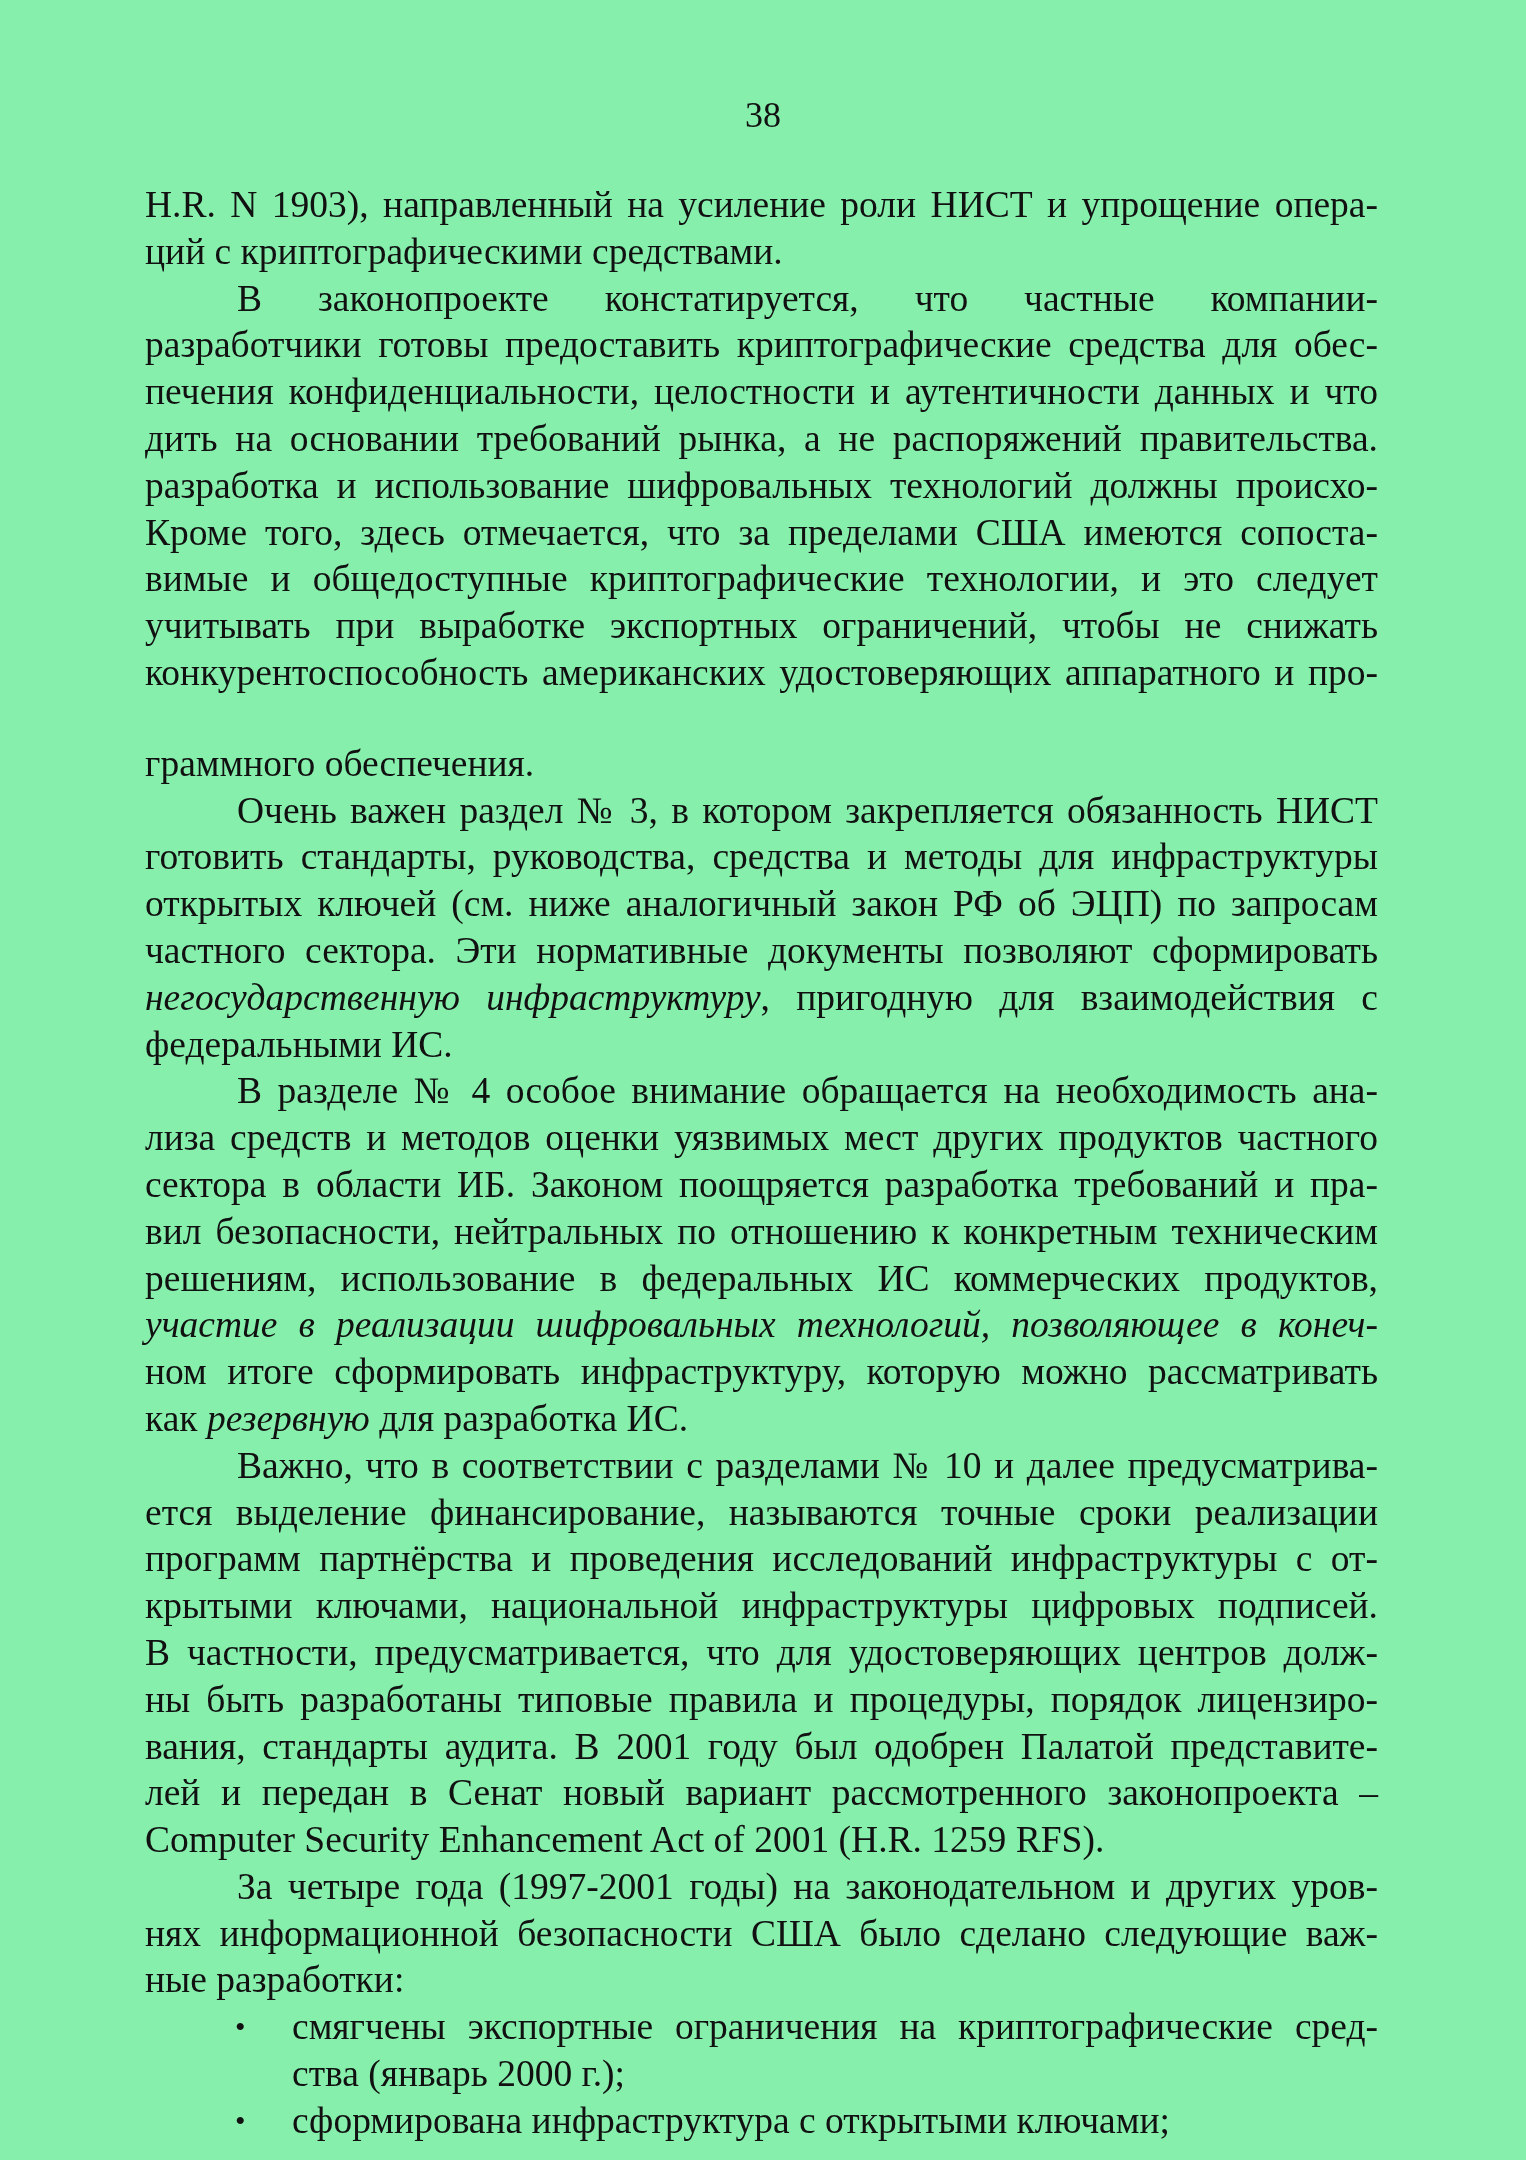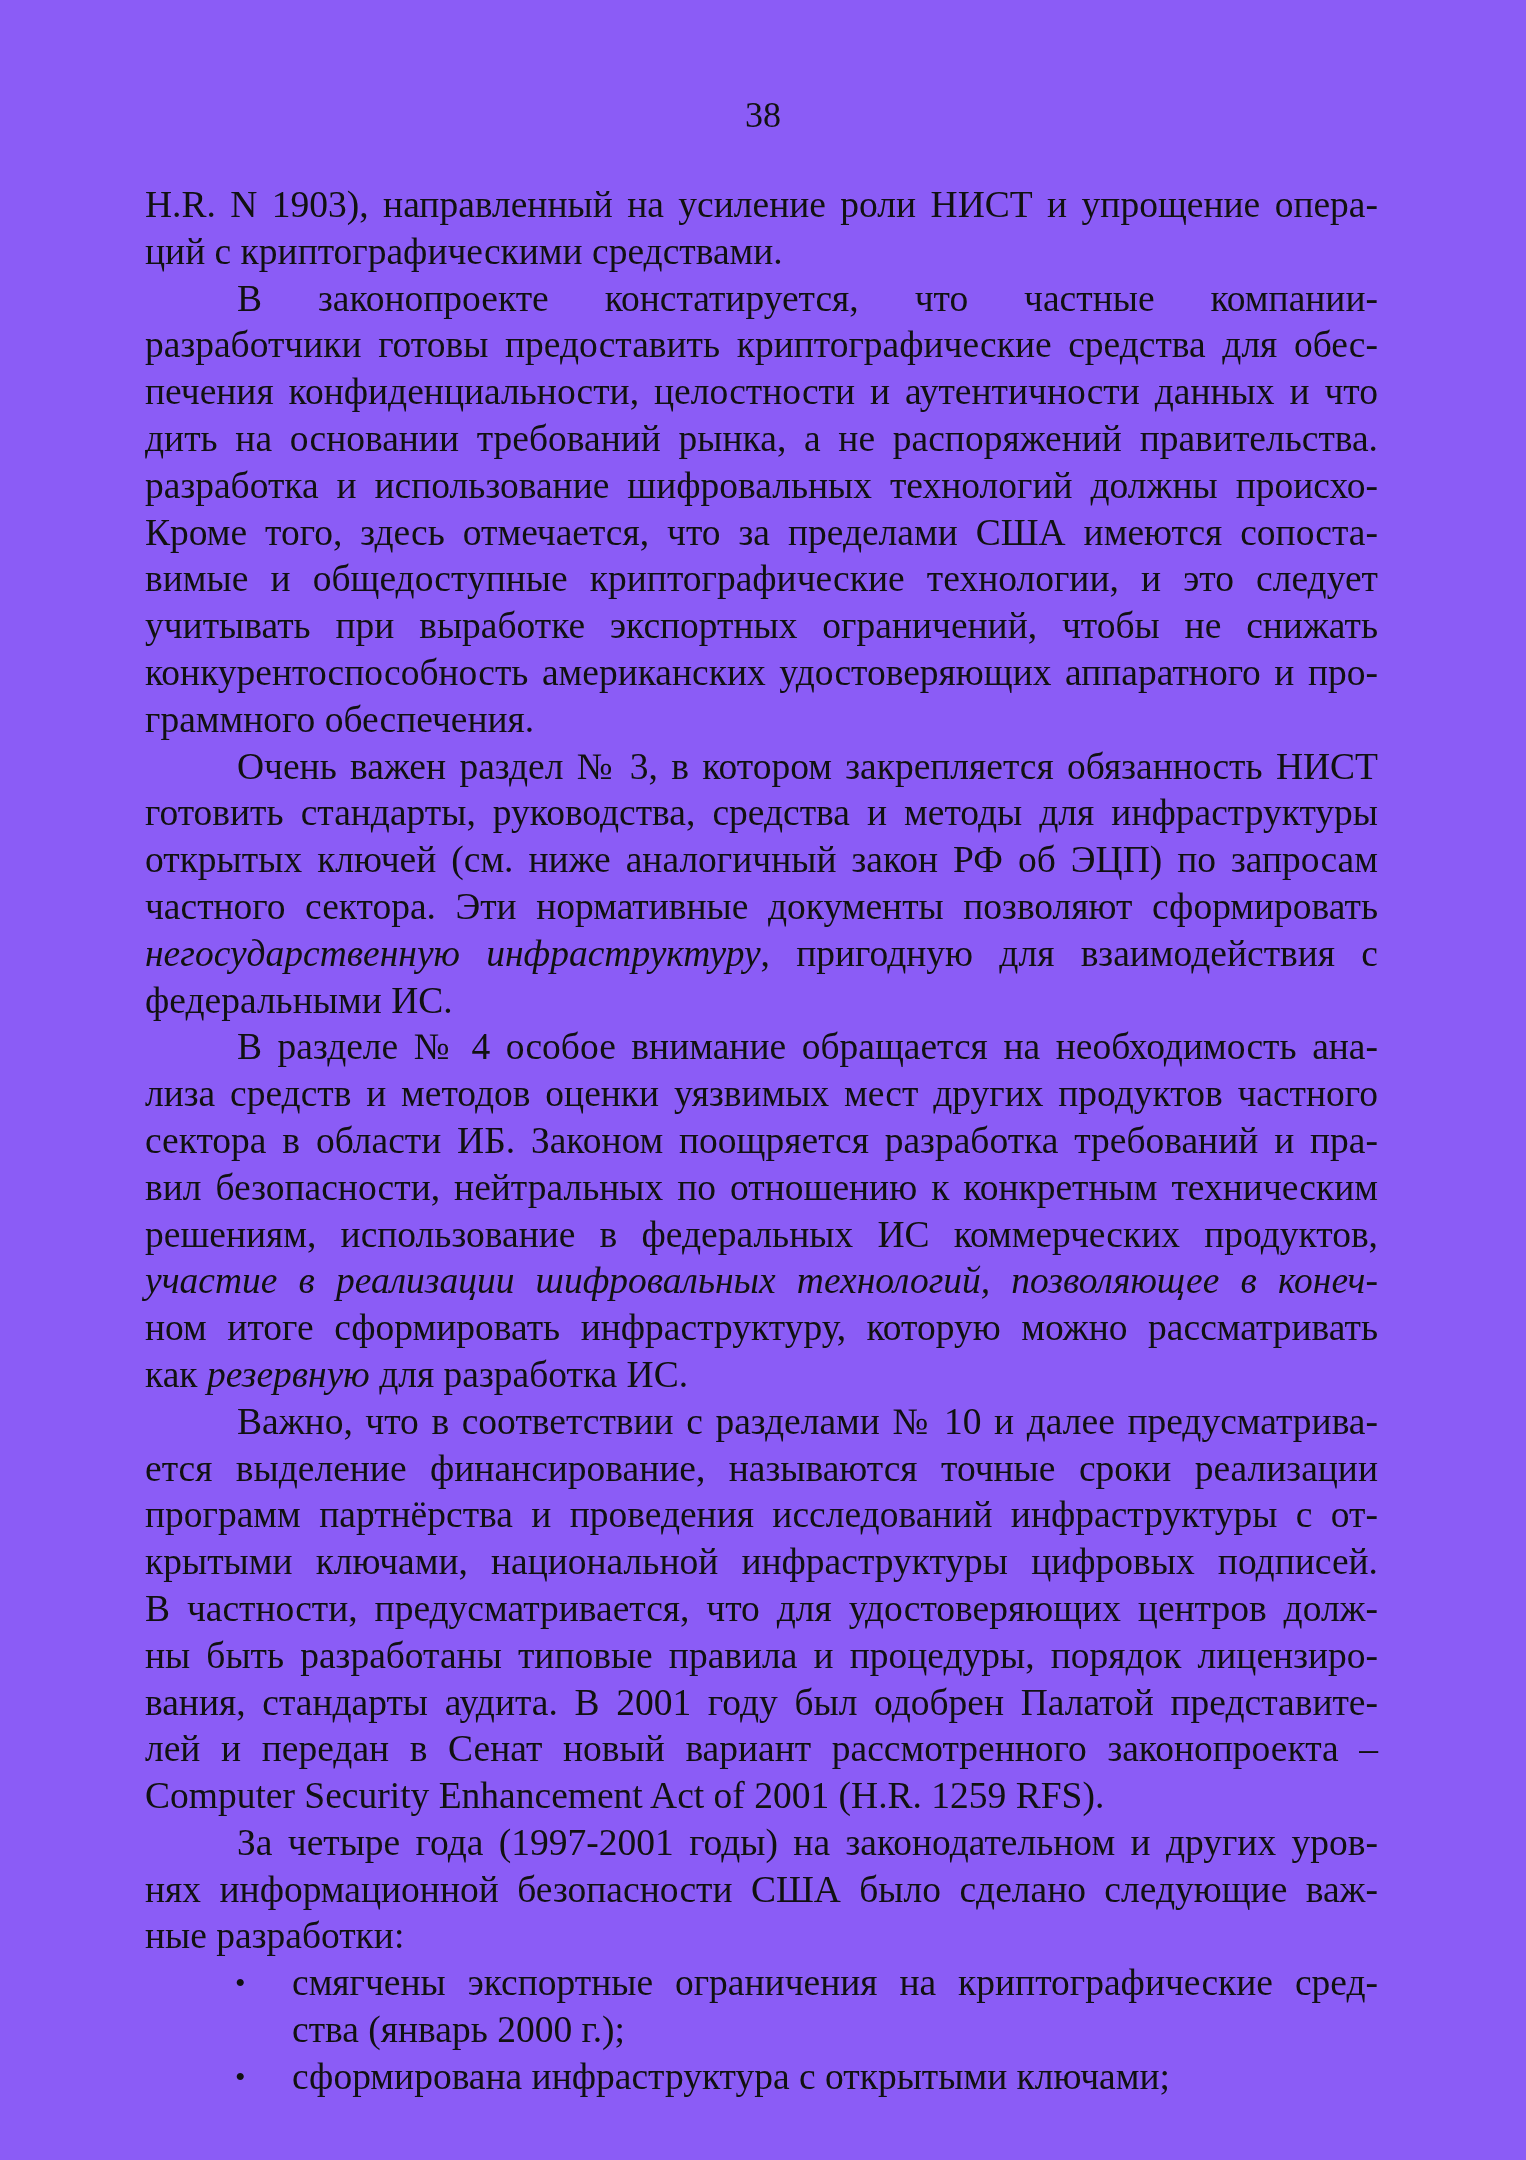--- a/index.html
+++ b/index.html
@@ -1,19 +1,19 @@
 <!DOCTYPE html>
 <html><head>
 <meta charset="utf-8">
 <style>
   html, body { margin: 0; padding: 0; background: #ffffff; }
   body { width: 1526px; height: 2160px; position: relative; overflow: hidden; }
   .page {
     position: absolute; left: 0; top: 0; width: 1526px; height: 2160px;
-    background: #8b5cf6; color: #111111;
+    background: #86efac; color: #111111;
     font-family: "Liberation Serif", "DejaVu Serif", serif;
   }
   .page-number {
     position: absolute; left: 0; width: 1526px; top: 92px;
     text-align: center; font-size: 36px; line-height: 46px;
   }
   .body-text {
     position: absolute; left: 145px; top: 182px; width: 1233px;
     font-size: 37.5px; line-height: 46.8px;
   }
@@ -44,21 +44,21 @@
       <div>
         <div class="line indent" style="white-space: normal;"><span class="seg" style="display: inline;"><span>В законопроекте констатируется, что частные компании-</span></span></div>
         <div class="line" style="white-space: normal;"><span class="seg" style="display: inline;"><span>разработчики готовы предоставить криптографические средства для обес-</span></span></div>
         <div class="line" style="white-space: normal;"><span class="seg" style="display: inline;"><span>печения конфиденциальности, целостности и аутентичности данных и что</span></span></div>
         <div class="line" style="white-space: normal;"><span class="seg" style="display: inline;"><span>дить на основании требований рынка, а не распоряжений правительства.</span></span></div>
         <div class="line" style="white-space: normal;"><span class="seg" style="display: inline;"><span>разработка и использование шифровальных технологий должны происхо-</span></span></div>
         <div class="line" style="white-space: normal;"><span class="seg" style="display: inline;"><span>Кроме того, здесь отмечается, что за пределами США имеются сопоста-</span></span></div>
         <div class="line" style="white-space: normal;"><span class="seg" style="display: inline;"><span>вимые и общедоступные криптографические технологии, и это следует</span></span></div>
         <div class="line" style="white-space: normal;"><span class="seg" style="display: inline;"><span>учитывать при выработке экспортных ограничений, чтобы не снижать</span></span></div>
         <div class="line" style="white-space: normal;"><span class="seg" style="display: inline;"><span>конкурентоспособность американских удостоверяющих аппаратного и про-</span></span></div>
-        <div class="line last" style="white-space: normal;"><span class="seg" style="display: inline;"><span>граммного обеспечения.</span></span></div>
+        <div class="line last" style="white-space: normal; margin-top: 44px;"><span class="seg" style="display: inline;"><span>граммного обеспечения.</span></span></div>
       </div>
       <div>
         <div class="line indent" style="white-space: normal;"><span class="seg" style="display: inline;"><span>Очень важен раздел № 3, в котором закрепляется обязанность НИСТ</span></span></div>
         <div class="line" style="white-space: normal;"><span class="seg" style="display: inline;"><span>готовить стандарты, руководства, средства и методы для инфраструктуры</span></span></div>
         <div class="line" style="white-space: normal;"><span class="seg" style="display: inline;"><span>открытых ключей (см. ниже аналогичный закон РФ об ЭЦП) по запросам</span></span></div>
         <div class="line" style="white-space: normal;"><span class="seg" style="display: inline;"><span>частного сектора. Эти нормативные документы позволяют сформировать</span></span></div>
         <div class="line" style="white-space: normal;"><span class="seg" style="display: inline;"><em>негосударственную инфраструктуру</em><span>, пригодную для взаимодействия с</span></span></div>
         <div class="line last" style="white-space: normal;"><span class="seg" style="display: inline;"><span>федеральными ИС.</span></span></div>
       </div>
       <div>

